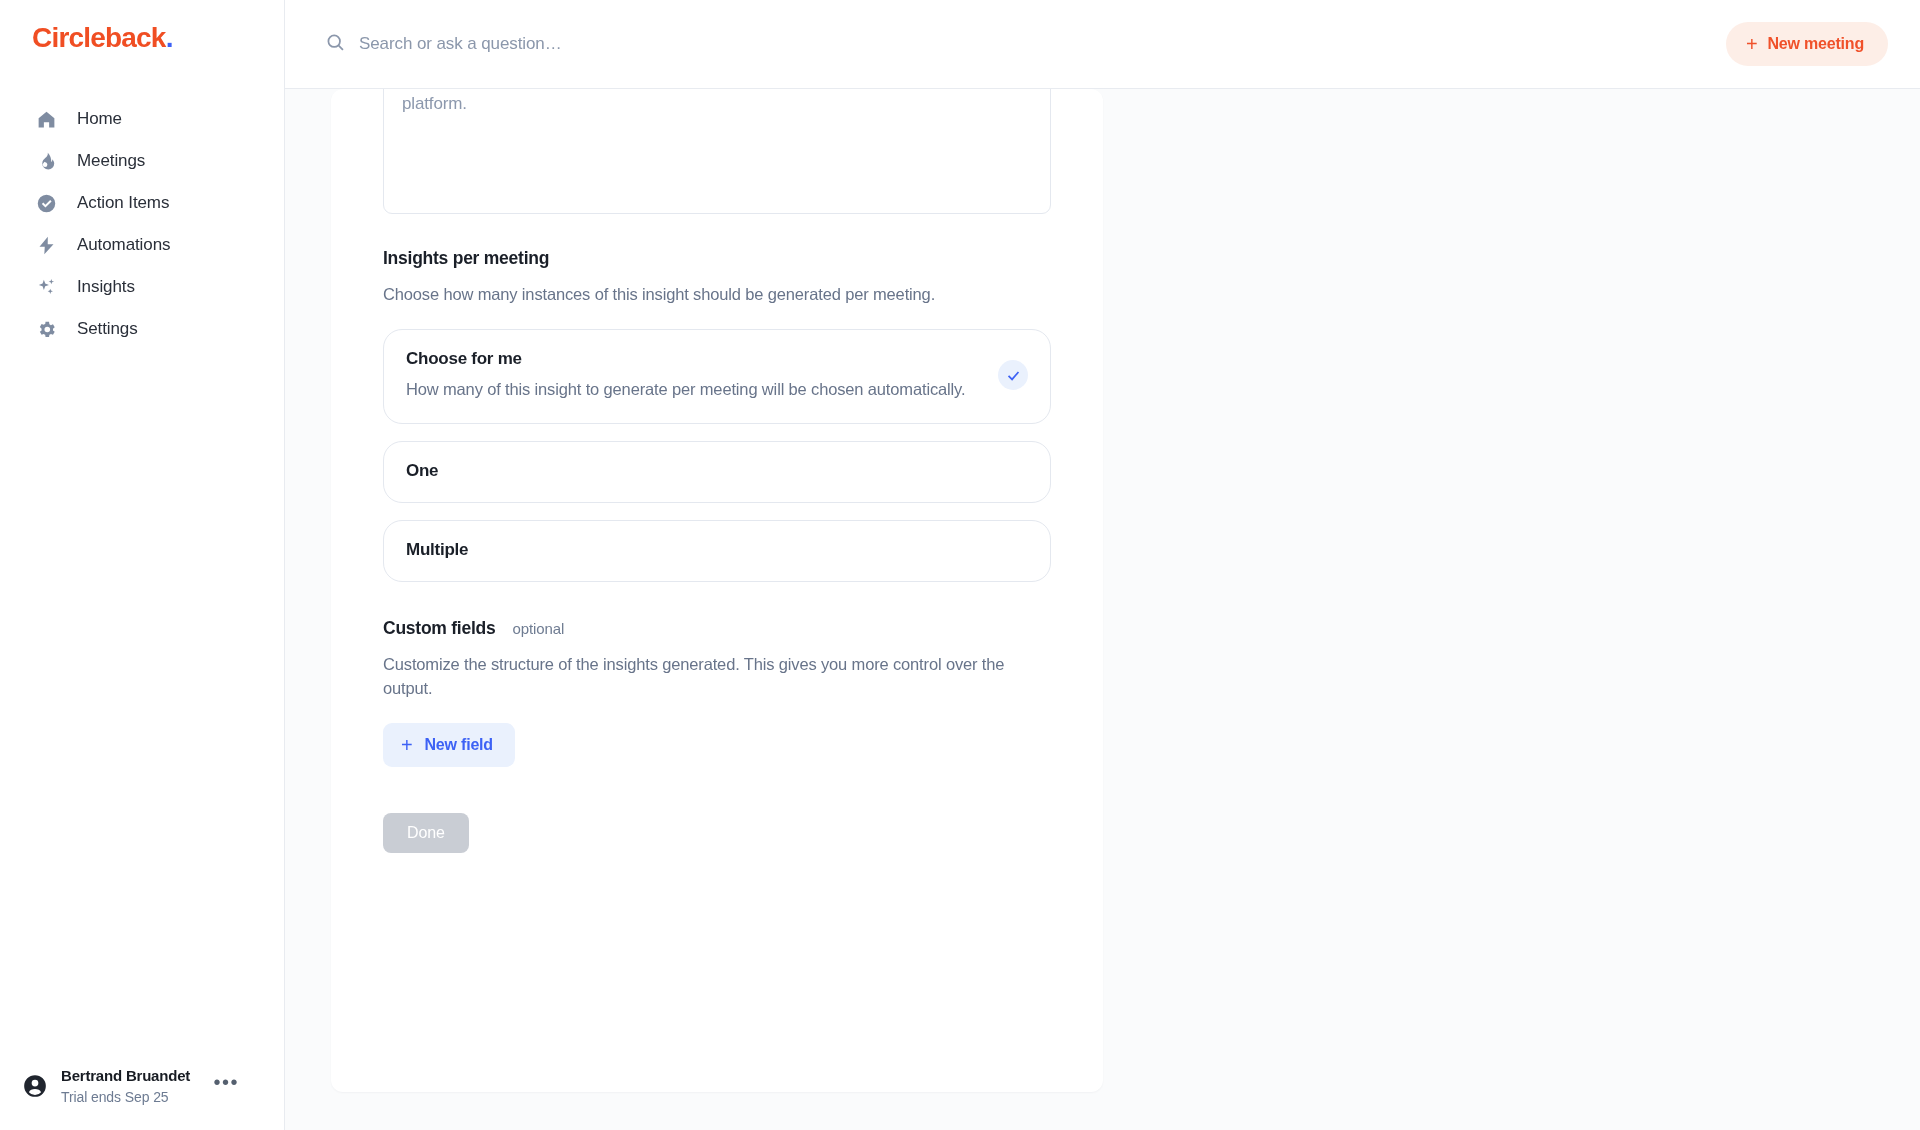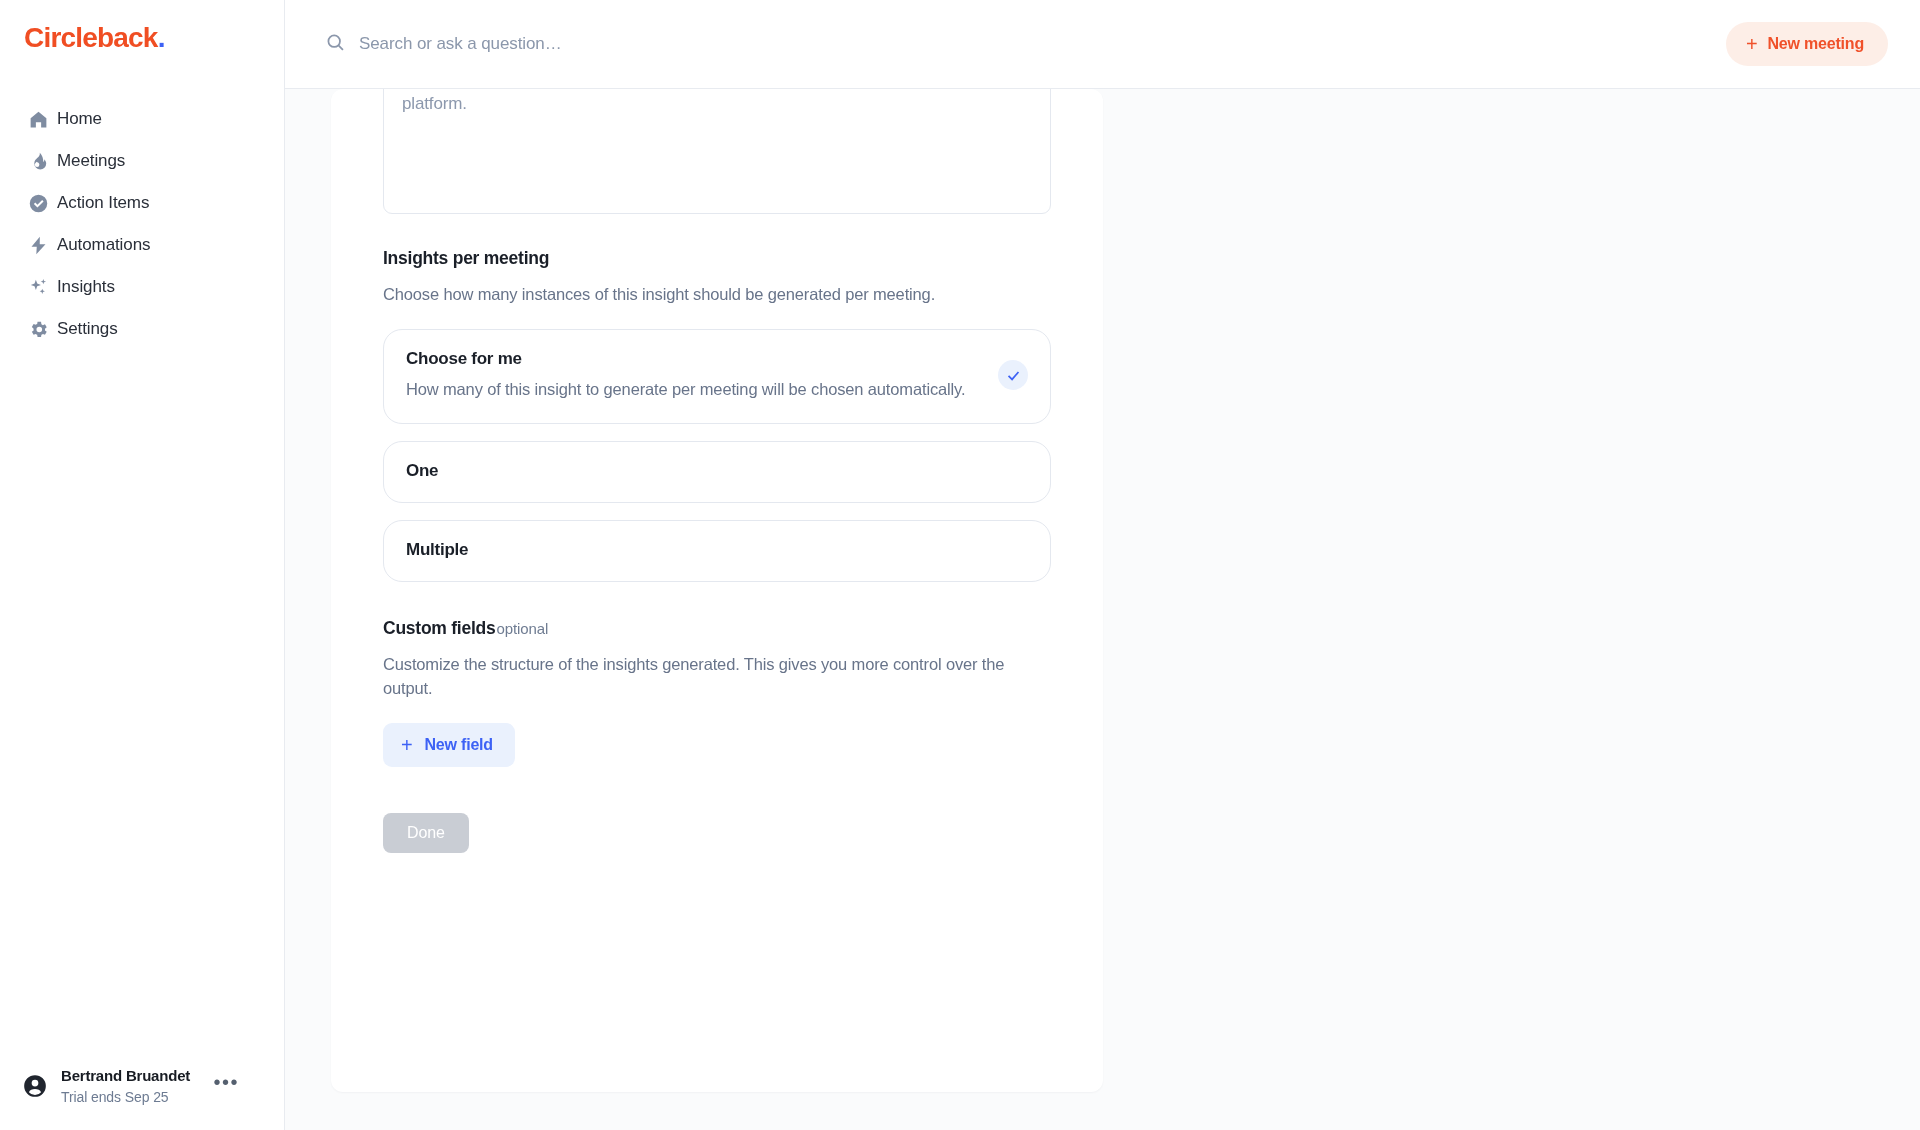--- a/index.html
+++ b/index.html
@@ -11,30 +11,31 @@
   }
   .app { display: flex; width: 1920px; height: 1130px; }
 
   
   .sidebar {
     width: 285px; min-width: 285px; height: 1130px;
     background: #ffffff;
     border-right: 1px solid #e8ebf0;
     display: flex; flex-direction: column;
     position: relative;
+    padding-left: 8px;
   }
   .logo {
     padding: 22px 0 0 24px;
     font-size: 28px; font-weight: 700; letter-spacing: -0.8px;
     color: #f04e23;
   }
   .logo .dot { color: #3d62f5; }
   .nav { margin-top: 44px; display: flex; flex-direction: column; }
   .nav-item {
-    display: flex; align-items: center; gap: 8px;
+    display: flex; align-items: center; gap: 20px;
     padding: 10px 0 10px 27px;
     cursor: pointer;
   }
   .nav-item .ico { width: 22px; height: 22px; display: flex; align-items: center; justify-content: center; color: #7c8aa0; flex: 0 0 22px;}
   .nav-item .ico svg { width: 21px; height: 21px; fill: #7f8ca1; }
   .nav-label { font-size: 17px; color: #2a2f39; letter-spacing: -0.1px; }
 
   .user-block {
     position: absolute; left: 0; bottom: 24px; width: 259px;
     display: flex; align-items: center; padding: 0 20px 0 22px; gap: 13px;
@@ -111,21 +112,21 @@
   }
   .opt-main { flex: 1; }
   .opt-title { font-size: 17px; font-weight: 700; color: #1a1f28; letter-spacing: -0.25px; }
   .opt-desc { font-size: 16.5px; color: #68748a; margin-top: 9px; line-height: 1.45; letter-spacing: -0.15px; }
   .check-badge {
     width: 30px; height: 30px; flex: 0 0 30px; border-radius: 50%;
     background: #eaf1fd; display: flex; align-items: center; justify-content: center;
   }
   .check-badge svg { width: 17px; height: 17px; stroke: #3d62f5; stroke-width: 2.4; fill: none; }
 
-  .cf-head { margin-top: 36px; display: flex; align-items: baseline; gap: 1px; }
+  .cf-head { margin-top: 36px; display: flex; align-items: baseline; gap: 17px; }
   .cf-optional { font-size: 15px; color: #6f7c92; letter-spacing: -0.1px; }
   .cf-desc { margin-top: 14px; font-size: 16.5px; color: #68748a; line-height: 1.45; letter-spacing: -0.15px; max-width: 700px;}
 
   .new-field {
     margin-top: 22px;
     display: inline-flex; align-items: center; gap: 12px;
     background: #eaf1fd; color: #3d62f5;
     border: none; border-radius: 9px;
     padding: 12px 22px 12px 18px;
     font-family: "Liberation Sans", sans-serif;

